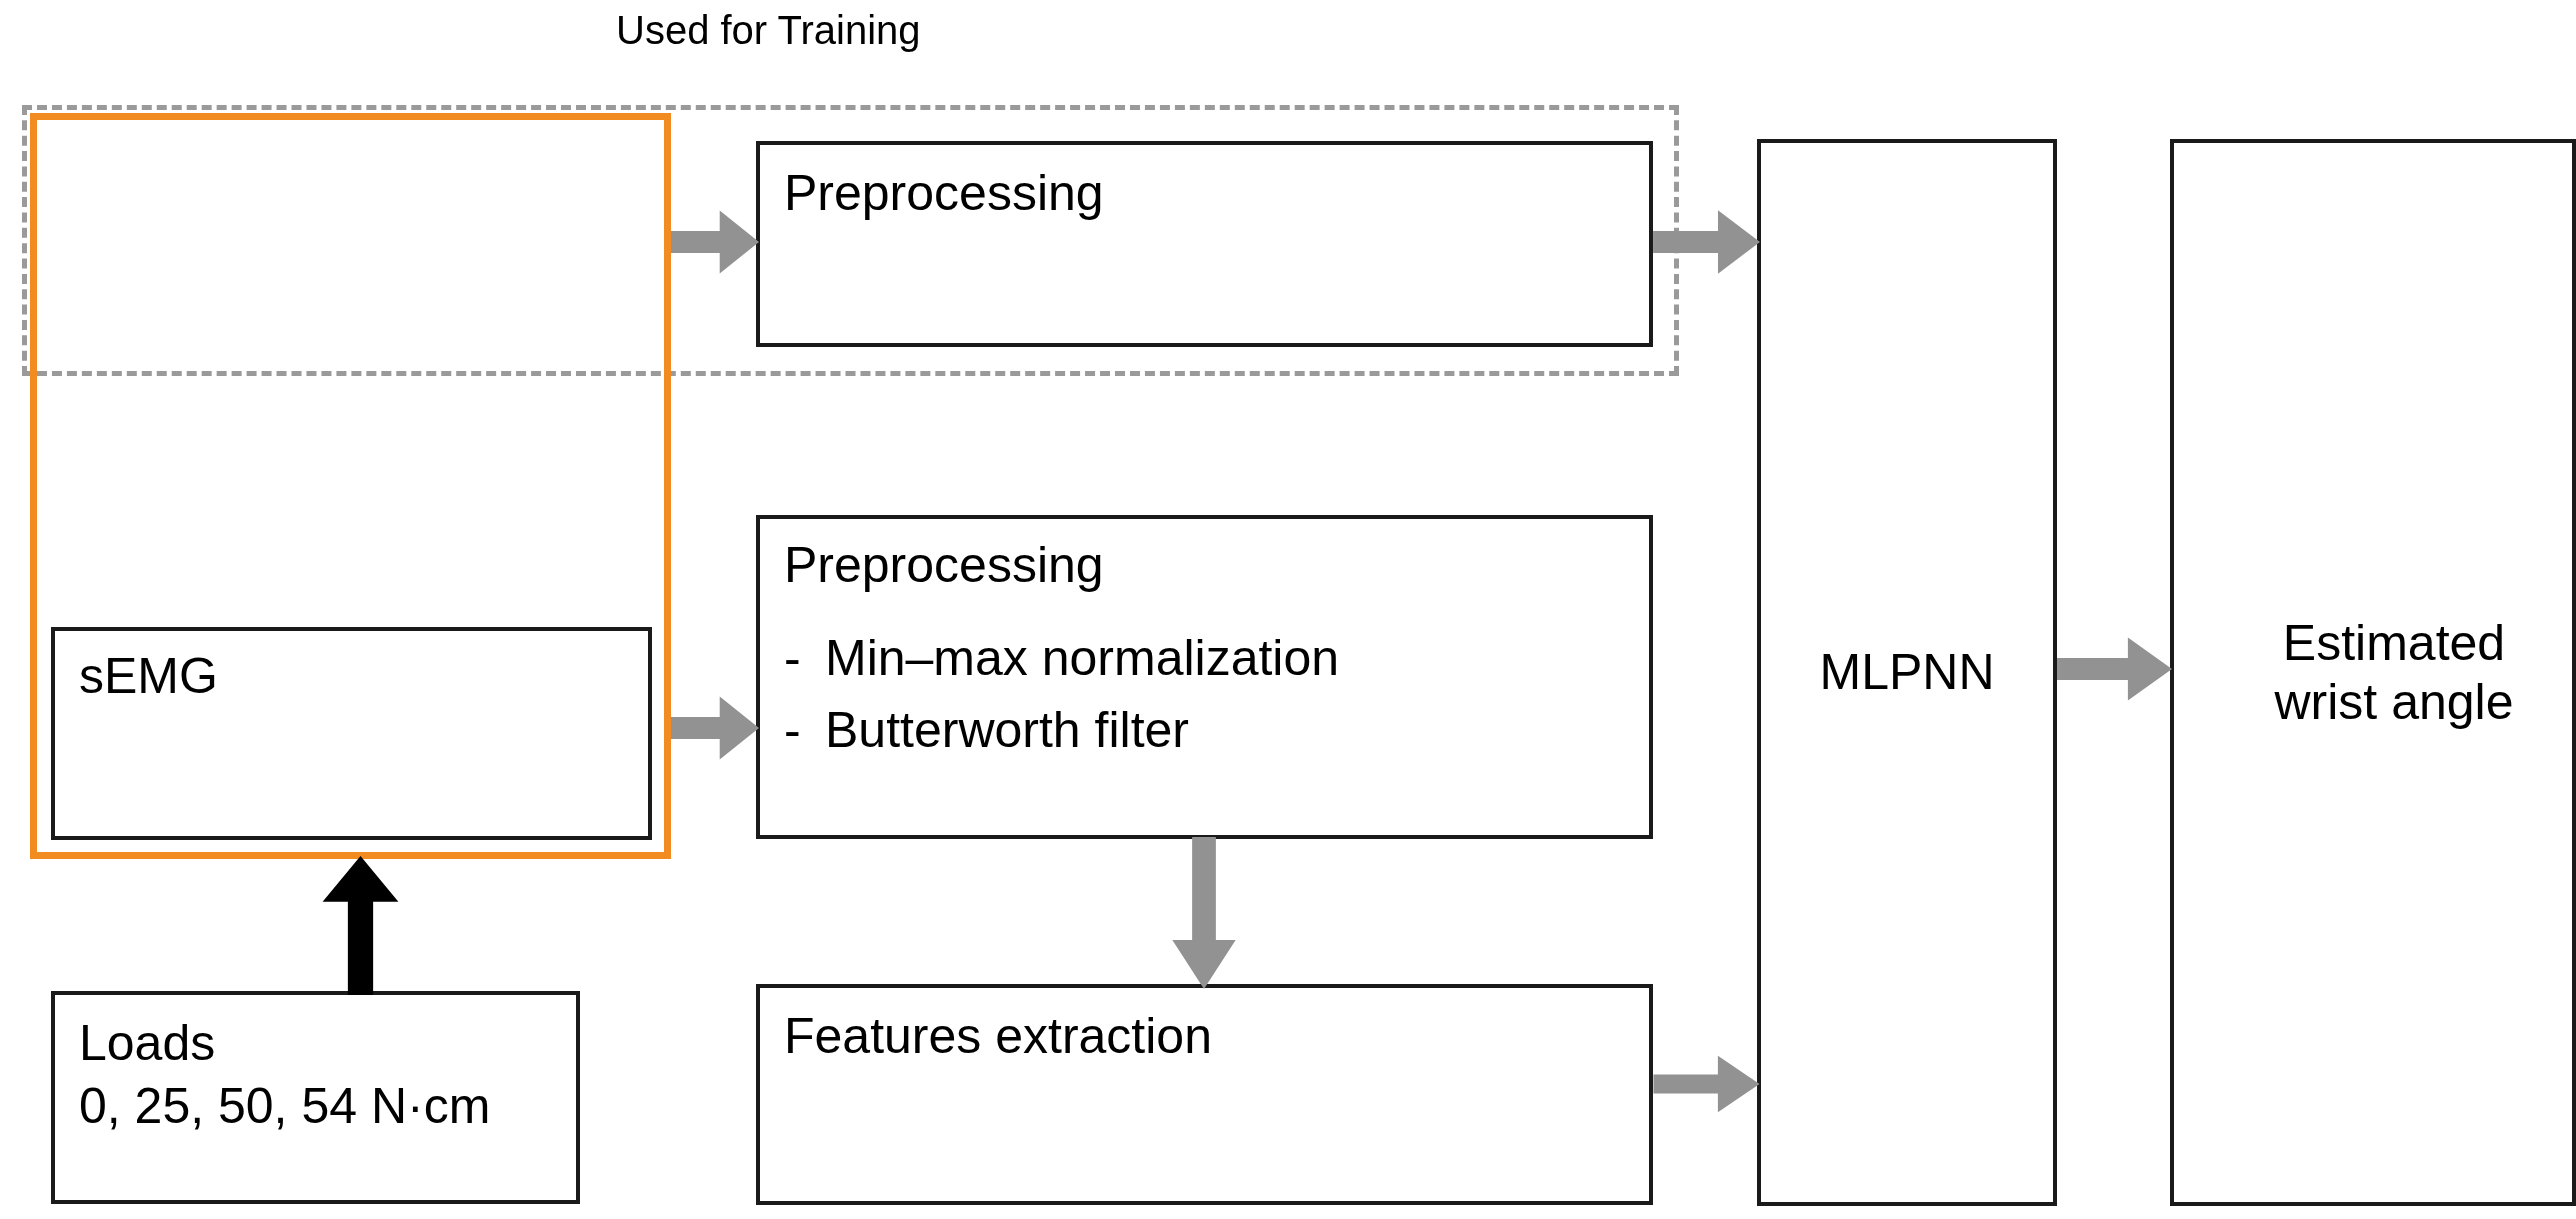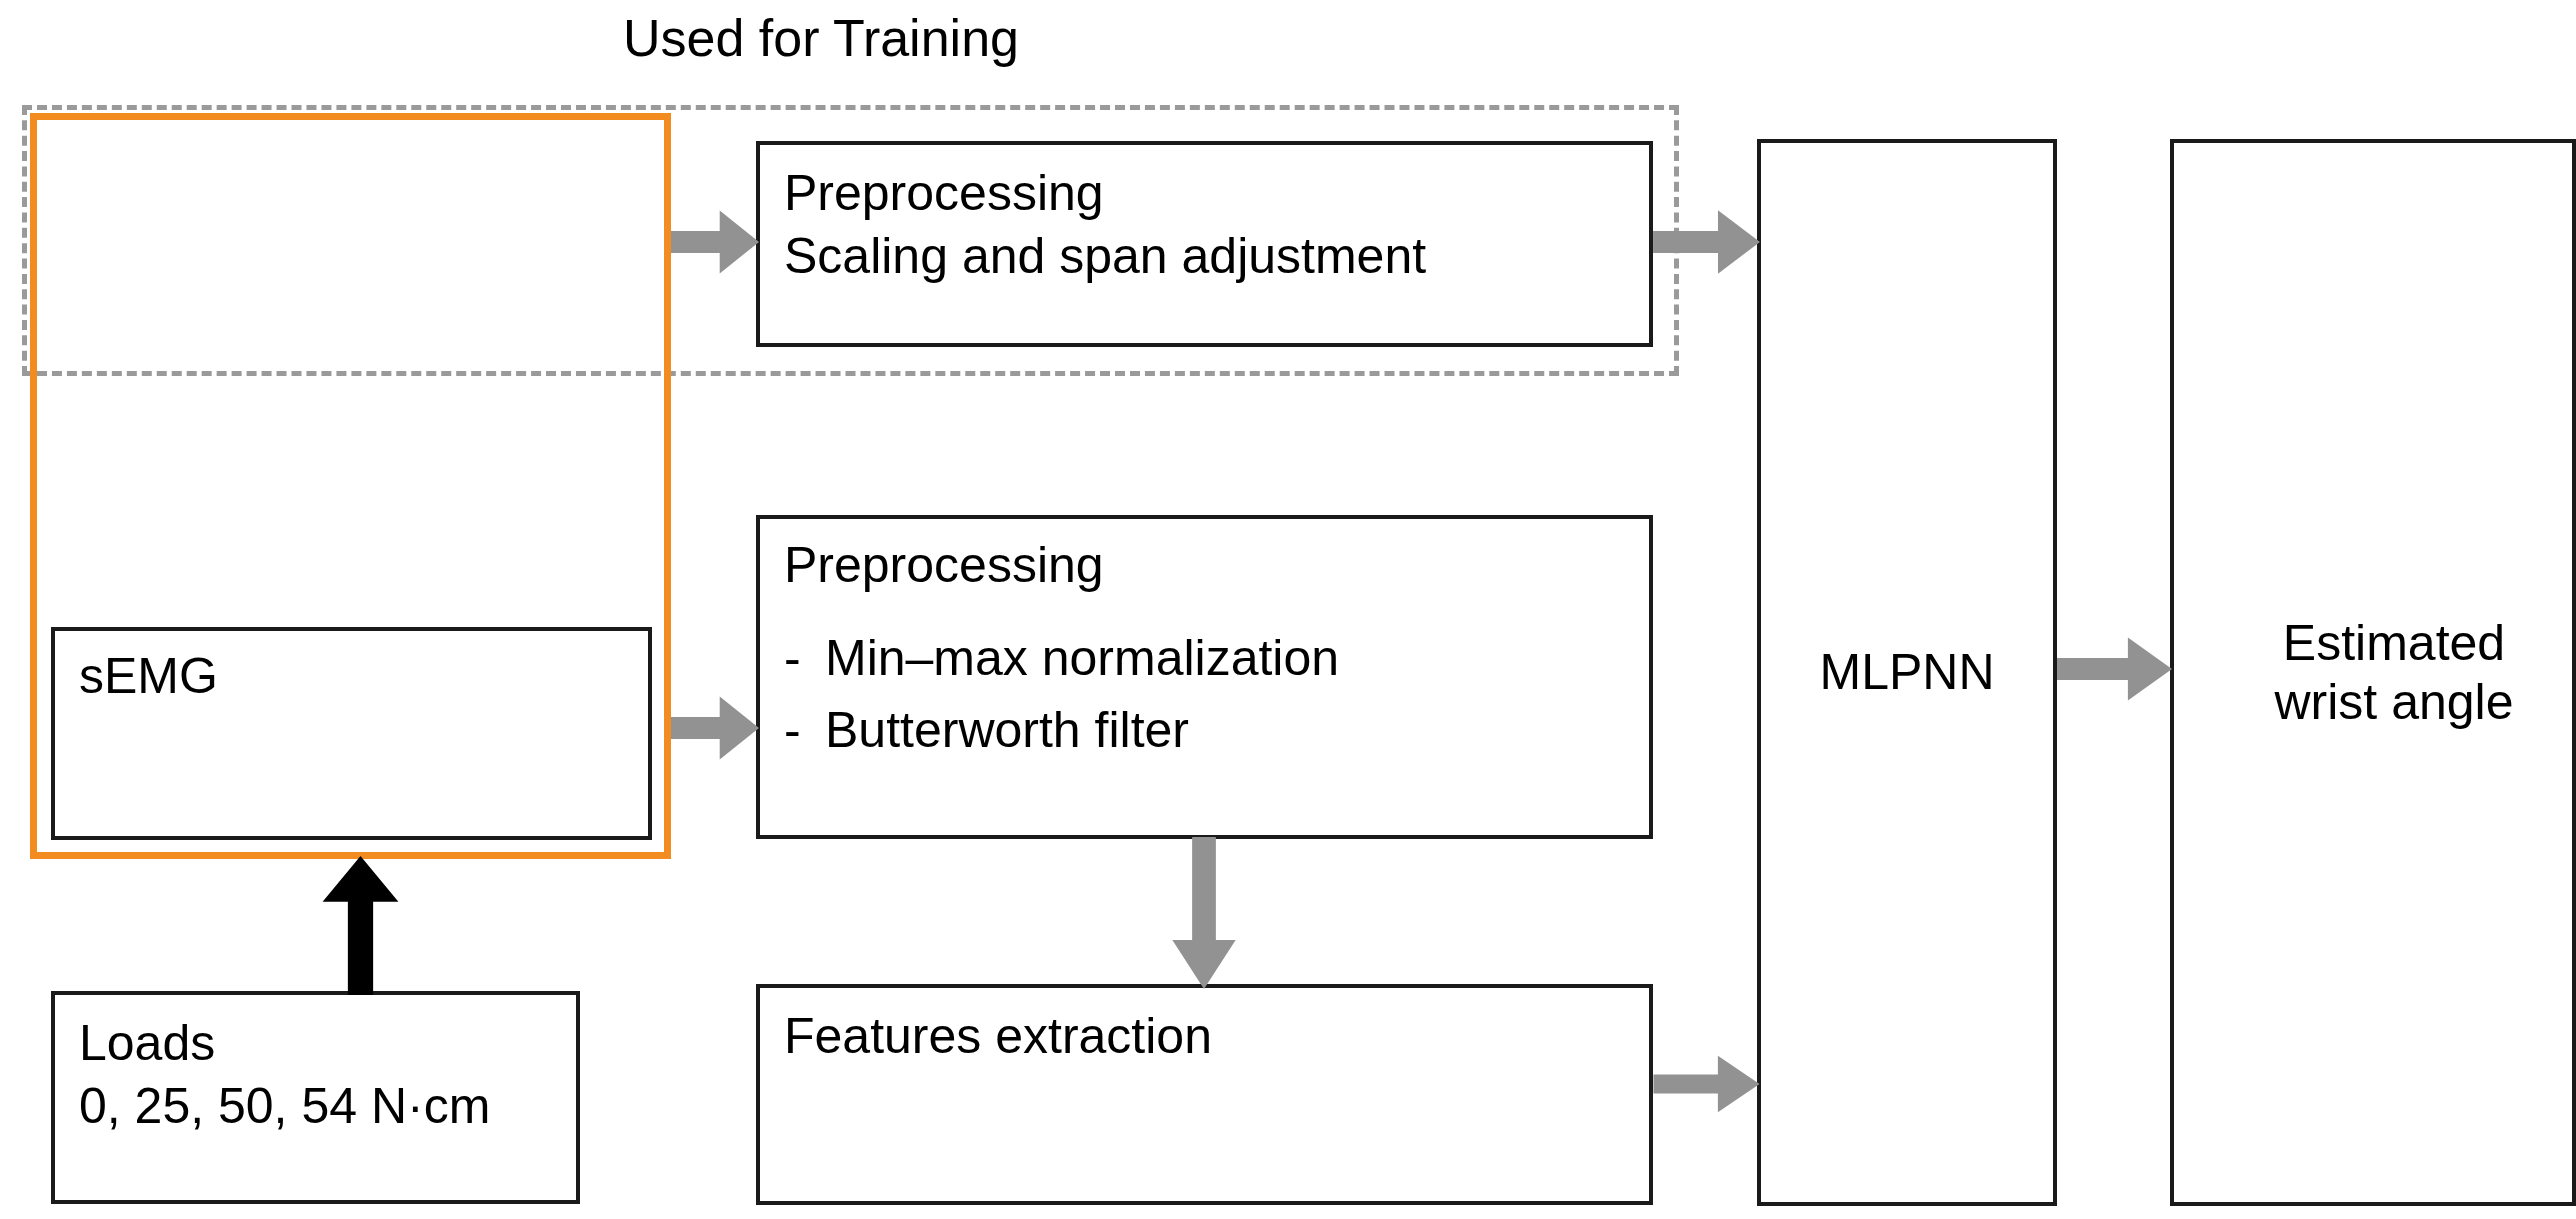--- a/index.html
+++ b/index.html
@@ -40,23 +40,23 @@
     line-height: 1.18;
     white-space: pre;
   }
   .t-left  { left: 24px; }
   .fs-main { font-size: 50px; }
 
   
   .free-label {
     position: absolute;
     color: #000000;
-    font-size: 52px;
+    font-size: 40px;
     white-space: pre;
-    text-align: center;
+    text-align: left;
   }
 
   
   .bullet-row { display: flex; }
   .bullet-dash { width: 41px; flex: 0 0 41px; }
 
   
   .arrow-right, .arrow-down, .arrow-up { position: absolute; }
 </style>
 </head>
@@ -66,21 +66,20 @@
 
   <div class="free-label" style="left:616px; top:8px; width:410px;">Used for Training</div>
 
   <div class="abs dashed-group" style="left:22px; top:105px; width:1657px; height:271px;"></div>
 
   <div class="abs orange-group" style="left:30px; top:113px; width:641px; height:746px;"></div>
 
 
   <div class="abs box" style="left:756px; top:141px; width:897px; height:206px;">
     <div class="box-text t-left fs-main" style="top:19px;">Preprocessing</div>
-    <div class="box-text t-left fs-main" style="top:82px;">Scaling and span adjustment</div>
   </div>
 
 
   <div class="abs box" style="left:51px; top:627px; width:601px; height:213px;">
     <div class="box-text t-left fs-main" style="top:16px;">sEMG</div>
   </div>
 
   <div class="abs box" style="left:756px; top:515px; width:897px; height:324px;">
     <div class="box-text t-left fs-main" style="top:17.4px;">Preprocessing</div>
     <div class="box-text t-left fs-main bullet-row" style="top:110px;">

